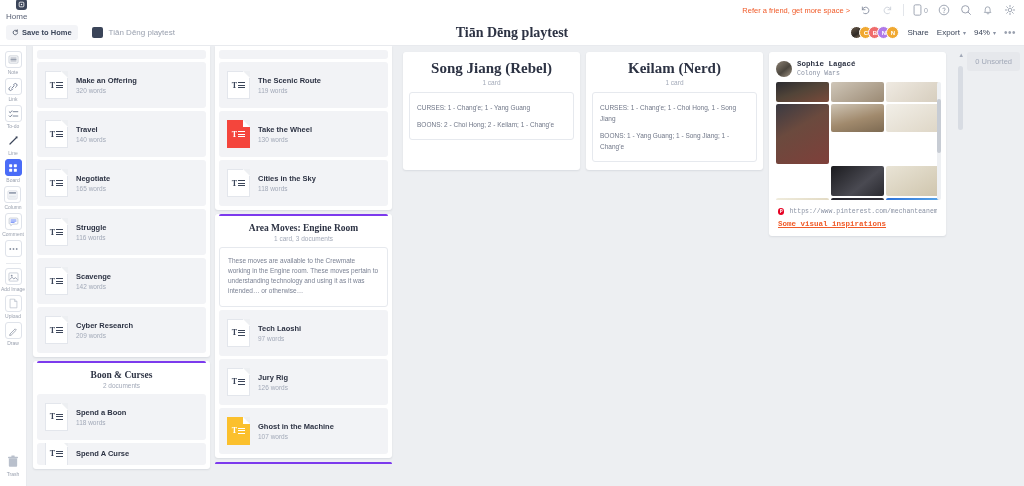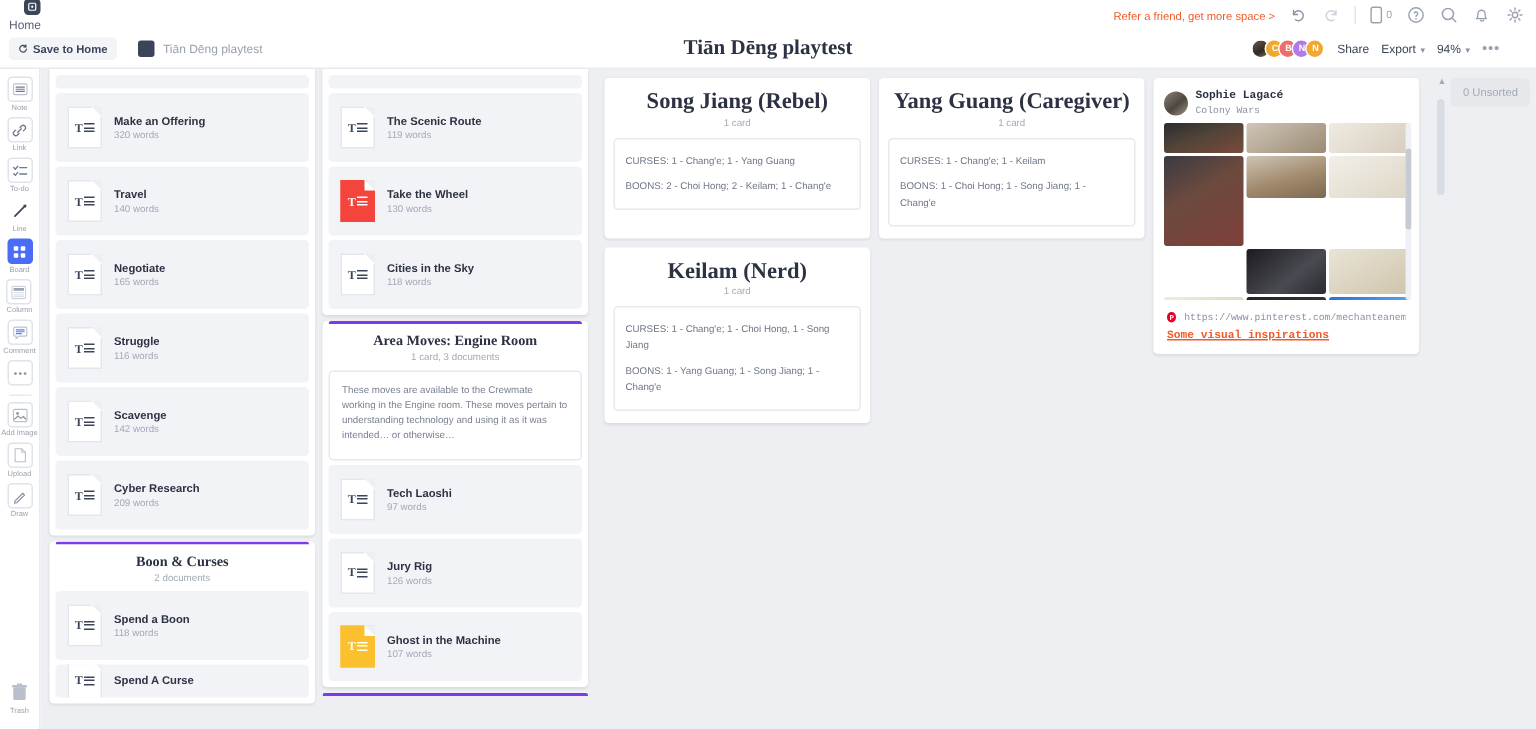--- a/index.html
+++ b/index.html
@@ -38,21 +38,21 @@
   .tb-icon svg { display: block; }
   .tb-divider { width: 1px; height: 12px; background: #e2e5ea; }
   .mobile-badge { display: flex; align-items: center; gap: 2px; color: #9aa1af; }
   .mobile-badge .cnt { font-size: 7px; }
 
   
   .docbar {
     height: 26px; width: 1024px;
     display: flex; align-items: center;
     border-bottom: 1px solid #e8eaee;
-    background: #fff; padding: 0 24px 0 6px;
+    background: #fff; padding: 0 8px 0 6px;
     position: relative;
   }
   .save-home {
     display: flex; align-items: center; gap: 3px;
     background: #f3f4f7; border-radius: 3px;
     padding: 3px 6px; font-size: 7.5px; color: #3b4559; font-weight: bold;
   }
   .crumb-group { display: flex; align-items: center; gap: 6px; margin-left: 14px; }
   .crumb-sq { width: 11px; height: 11px; border-radius: 2px; background: #3b4559; }
   .crumb-label { font-size: 8px; color: #9aa1af; }
@@ -702,28 +702,20 @@
     <div class="chargrid">
       <div class="charcard">
         <div class="char-title">Song Jiang (Rebel)</div>
         <div class="char-sub">1 card</div>
         <div class="char-body">
           <p>CURSES: 1 - Chang'e; 1 - Yang Guang</p>
           <p>BOONS: 2 - Choi Hong; 2 - Keilam; 1 - Chang'e</p>
         </div>
       </div>
 
-      <div class="charcard">
-        <div class="char-title">Yang Guang (Caregiver)</div>
-        <div class="char-sub">1 card</div>
-        <div class="char-body">
-          <p>CURSES: 1 - Chang'e; 1 - Keilam</p>
-          <p>BOONS: 1 - Choi Hong; 1 - Song Jiang; 1 - Chang'e</p>
-        </div>
-      </div>
 
       <div class="charcard">
         <div class="char-title">Keilam (Nerd)</div>
         <div class="char-sub">1 card</div>
         <div class="char-body">
           <p>CURSES: 1 - Chang'e; 1 - Choi Hong, 1 - Song Jiang</p>
           <p>BOONS: 1 - Yang Guang; 1 - Song Jiang; 1 - Chang'e</p>
         </div>
       </div>
 

